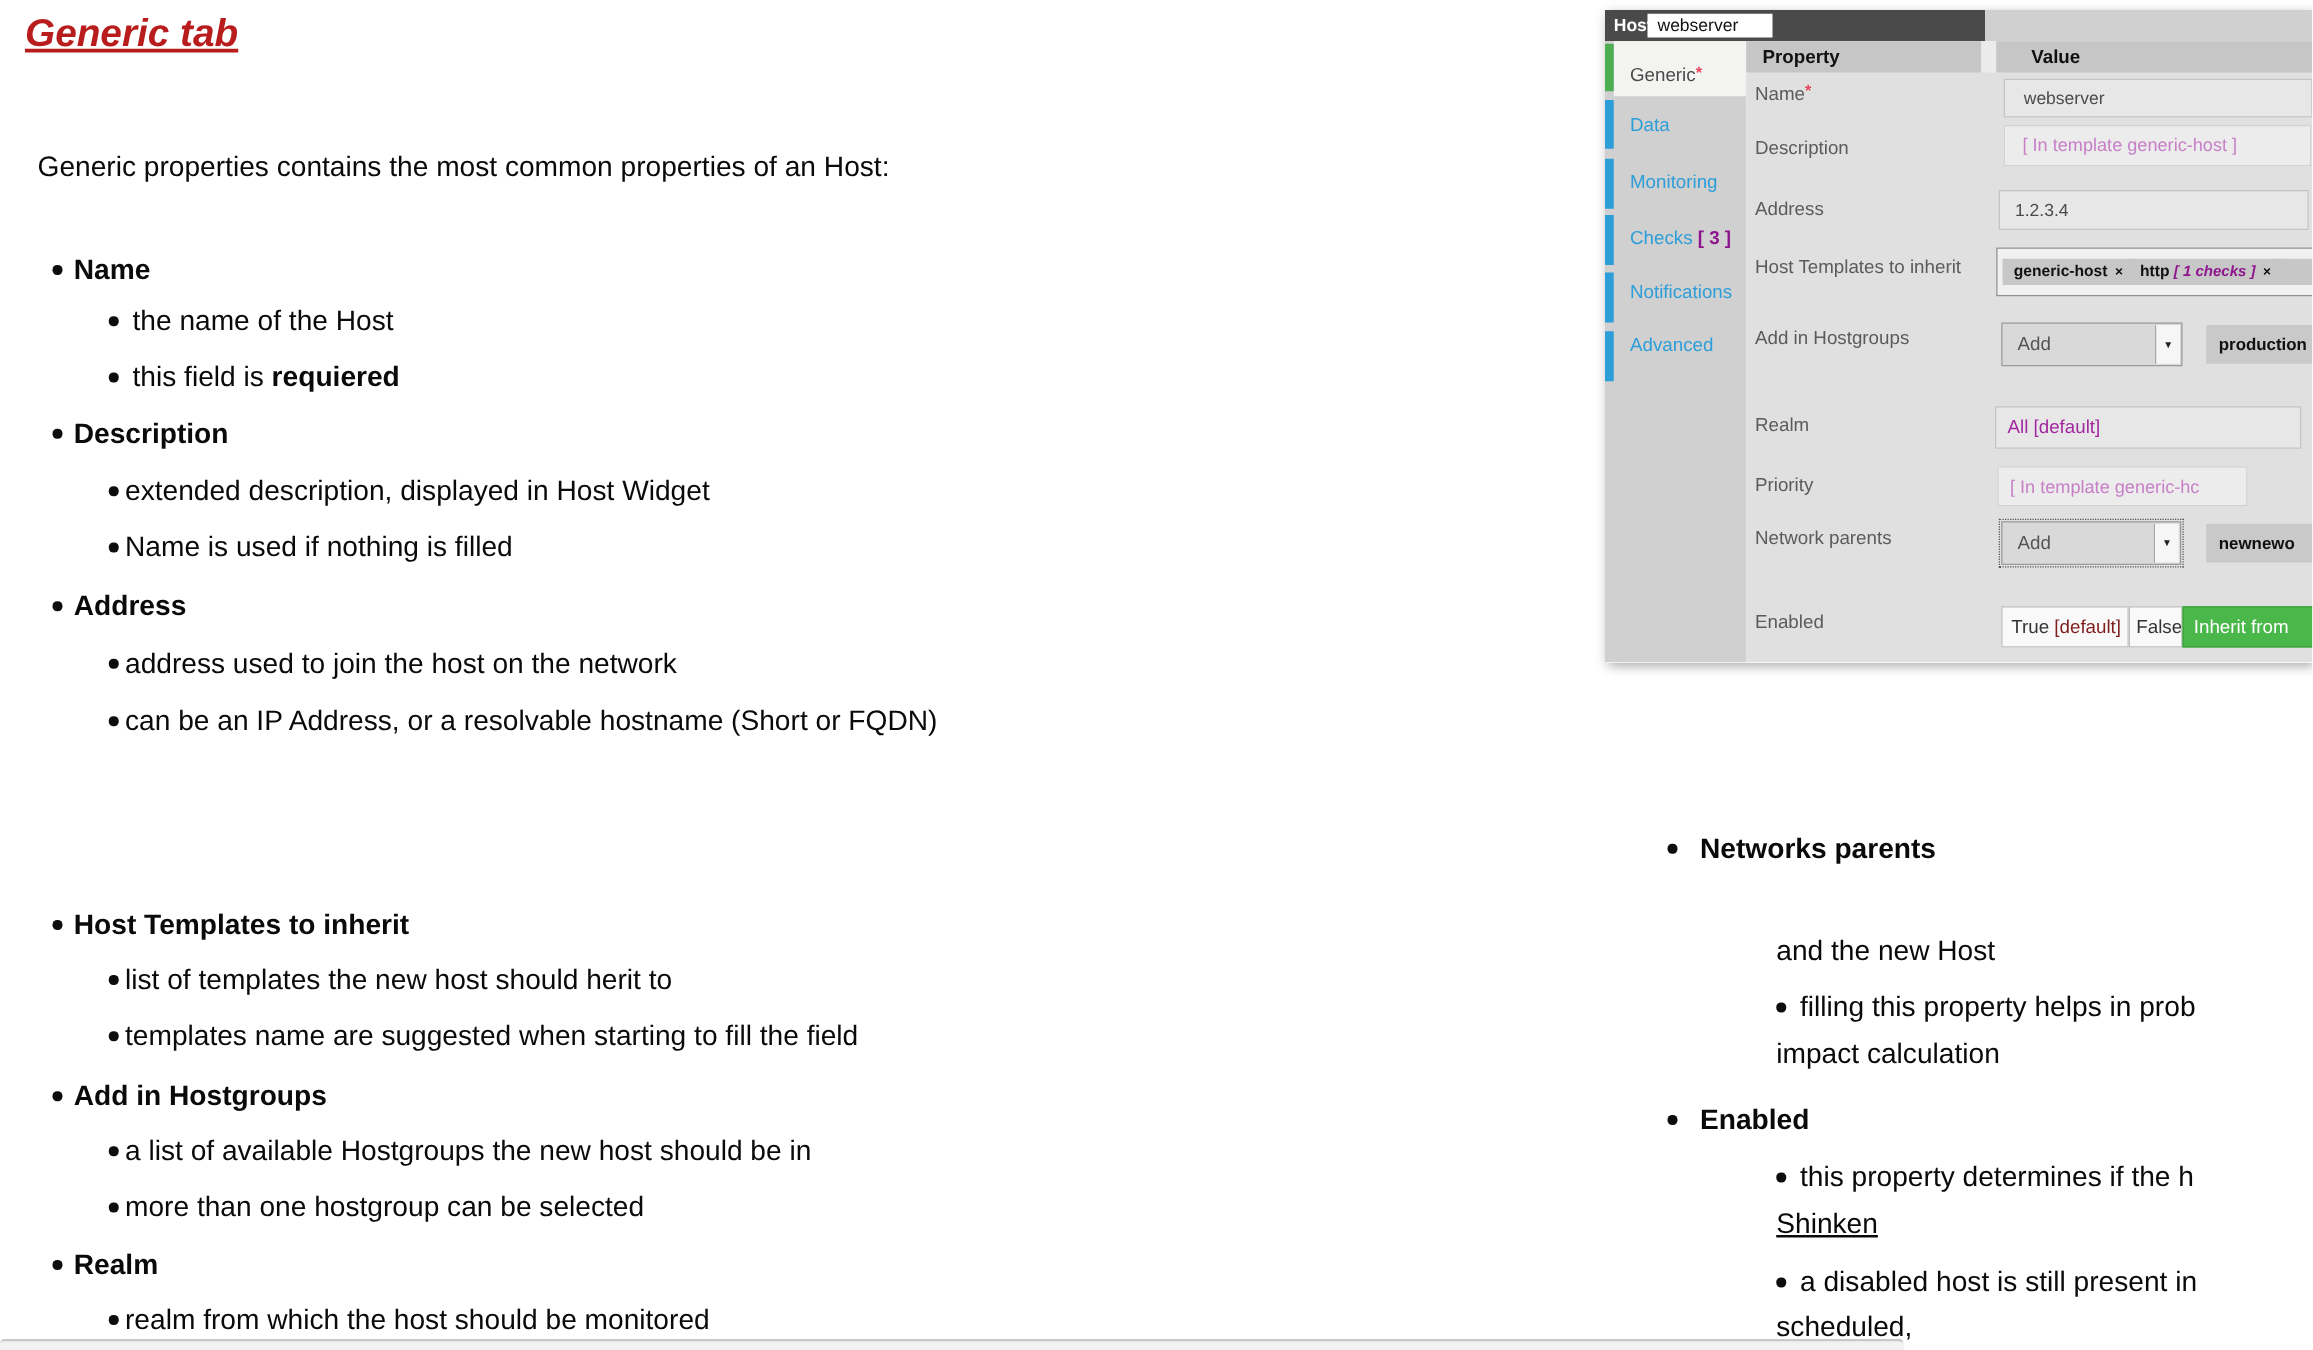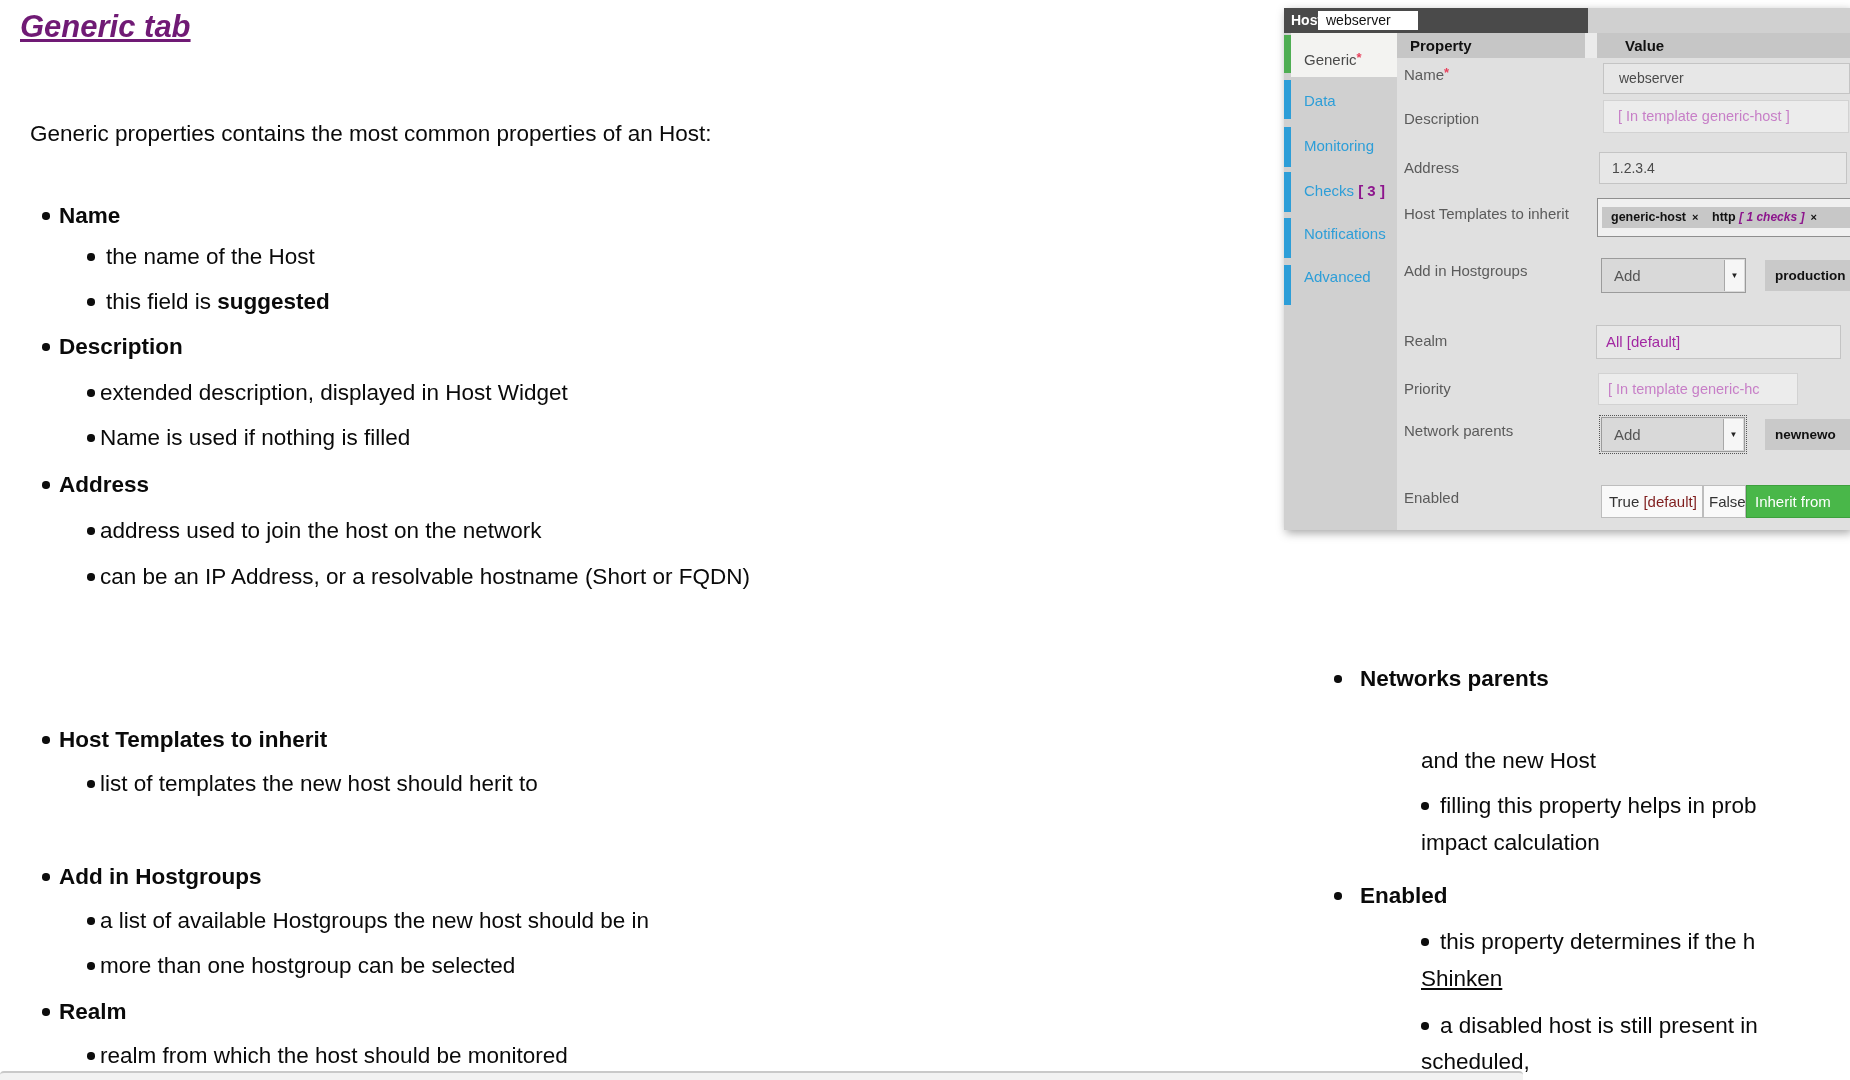--- a/index.html
+++ b/index.html
@@ -1,20 +1,20 @@
 <!DOCTYPE html>
 <html><head>
 <meta charset="utf-8">
 <style>
   html,body{margin:0;padding:0;background:#fff;}
   .stage{position:relative;width:1850px;height:1080px;overflow:hidden;background:#fff;
          font-family:"Liberation Sans",sans-serif;}
   
   .heading{position:absolute;left:20px;top:8px;font-size:31px;line-height:38px;font-style:italic;
-           font-weight:700;color:#701a75;text-decoration:underline;white-space:nowrap;}
+           font-weight:700;color:#b91c1c;text-decoration:underline;white-space:nowrap;}
   .intro{position:absolute;left:30px;top:120px;font-size:22.5px;line-height:27px;color:#0a0a0a;white-space:nowrap;}
   .ln{position:absolute;white-space:nowrap;font-size:22.5px;line-height:26px;color:#0a0a0a;}
   .b{font-weight:700;}
   .dot{position:absolute;width:7.5px;height:7.5px;border-radius:50%;background:#0d0d0d;top:9px;}
   .dL1 .dot{left:-17px;}
   .dL2 .dot{left:-13px;}
   .dL2s .dot{left:-19px;}
   .dR1 .dot{left:-26px;}
   .dR2 .dot{left:-19px;}
   .bottom-band{position:absolute;left:0;top:1071px;width:1523px;height:9px;background:#f2f2f2;
@@ -61,32 +61,33 @@
 </head>
 <body>
 
 <div class="stage">
 
   <a class="heading" href="#">Generic tab</a>
   <div class="intro">Generic properties contains the most common properties of an Host:</div>
 
   <div class="ln b dL1" style="left:59px;top:203px;"><span class="dot"></span><span>Name</span></div>
   <div class="ln dL2s" style="left:106px;top:244px;"><span class="dot"></span><span>the name of the Host</span></div>
-  <div class="ln dL2s" style="left:106px;top:289px;"><span class="dot"></span><span>this field is </span><span class="b">suggested</span></div>
+  <div class="ln dL2s" style="left:106px;top:289px;"><span class="dot"></span><span>this field is </span><span class="b">requiered</span></div>
 
   <div class="ln b dL1" style="left:59px;top:334px;"><span class="dot"></span><span>Description</span></div>
   <div class="ln dL2" style="left:100px;top:380px;"><span class="dot"></span><span>extended description, displayed in Host Widget</span></div>
   <div class="ln dL2" style="left:100px;top:425px;"><span class="dot"></span><span>Name is used if nothing is filled</span></div>
 
   <div class="ln b dL1" style="left:59px;top:472px;"><span class="dot"></span><span>Address</span></div>
   <div class="ln dL2" style="left:100px;top:518px;"><span class="dot"></span><span>address used to join the host on the network</span></div>
   <div class="ln dL2" style="left:100px;top:564px;"><span class="dot"></span><span>can be an IP Address, or a resolvable hostname (Short or FQDN)</span></div>
 
   <div class="ln b dL1" style="left:59px;top:727px;"><span class="dot"></span><span>Host Templates to inherit</span></div>
   <div class="ln dL2" style="left:100px;top:771px;"><span class="dot"></span><span>list of templates the new host should herit to</span></div>
+  <div class="ln dL2" style="left:100px;top:816px;"><span class="dot"></span><span>templates name are suggested when starting to fill the field</span></div>
 
   <div class="ln b dL1" style="left:59px;top:864px;"><span class="dot"></span><span>Add in Hostgroups</span></div>
   <div class="ln dL2" style="left:100px;top:953px;"><span class="dot"></span><span>more than one hostgroup can be selected</span></div>
   <div class="ln dL2" style="left:100px;top:908px;"><span class="dot"></span><span>a list of available Hostgroups the new host should be in</span></div>
 
   <div class="ln b dL1" style="left:59px;top:999px;"><span class="dot"></span><span>Realm</span></div>
   <div class="ln dL2" style="left:100px;top:1043px;"><span class="dot"></span><span>realm from which the host should be monitored</span></div>
 
   <div class="ln b dR1" style="left:1360px;top:666px;"><span class="dot"></span><span>Networks parents</span></div>
   <div class="ln" style="left:1421px;top:748px;"><span>and the new Host</span></div>

